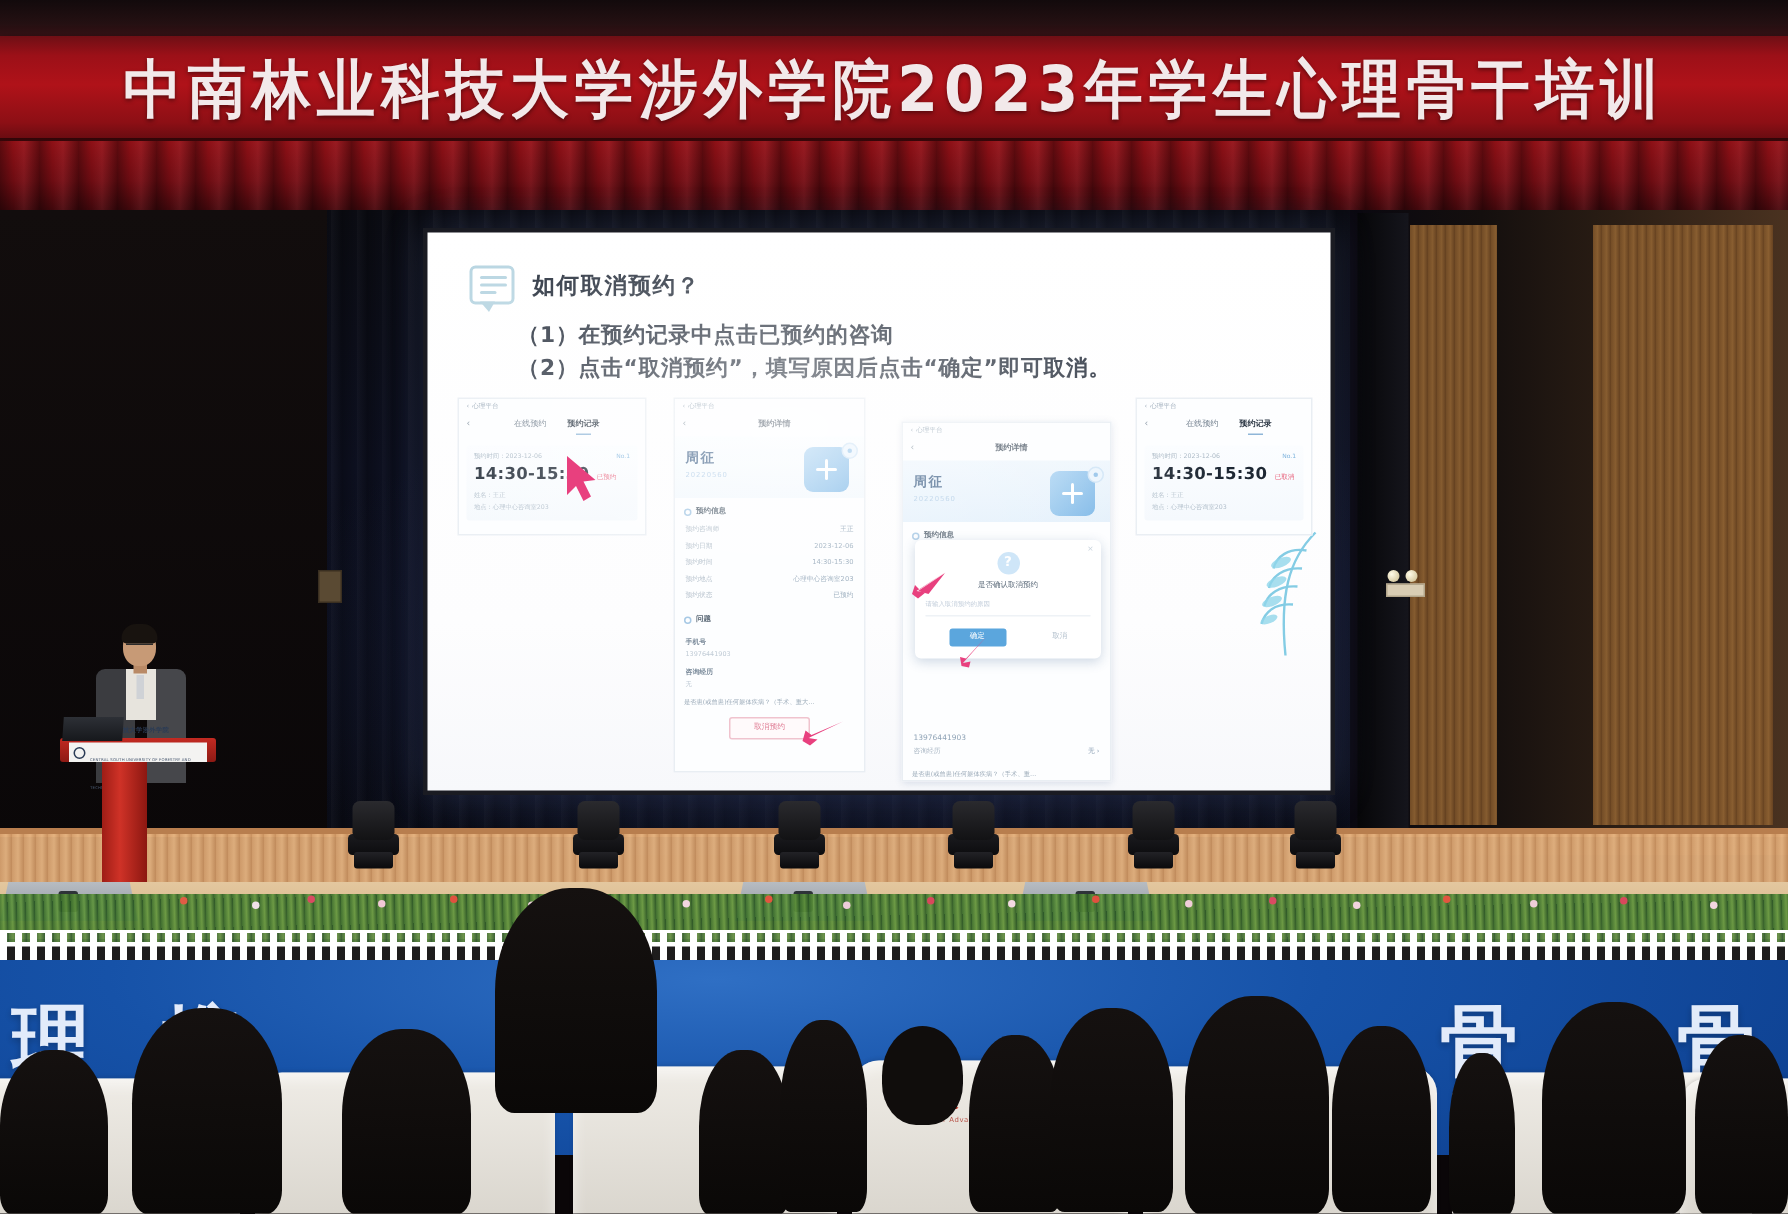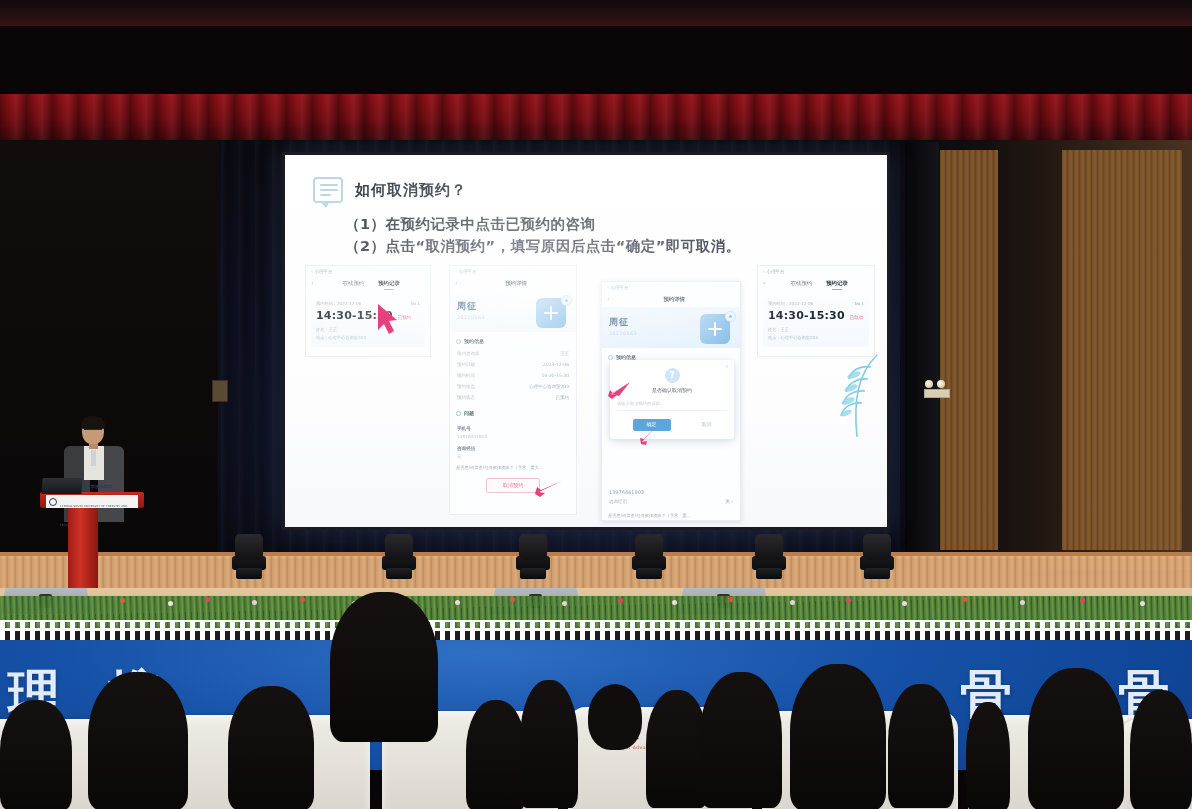--- a/index.html
+++ b/index.html
@@ -308,20 +308,23 @@
     border-radius:46% 46% 12% 12%;
   }
 </style>
 </head>
 <body>
 
 <div class="stage-photo">
 
   <div class="ceiling"></div>
 
+  <div class="banner">
+    <span class="banner-text">中南林业科技大学涉外学院2023年学生心理骨干培训</span>
+  </div>
   <div class="banner-shadow"></div>
   <div class="valance"></div>
 
   <div class="backwall"></div>
   <div class="wall-left"></div>
   <div class="wall-right"></div>
   <div class="wood-panel r1"></div>
   <div class="wood-panel r2"></div>
   <div class="dark-pillar"></div>
   <div class="left-sign"></div>

